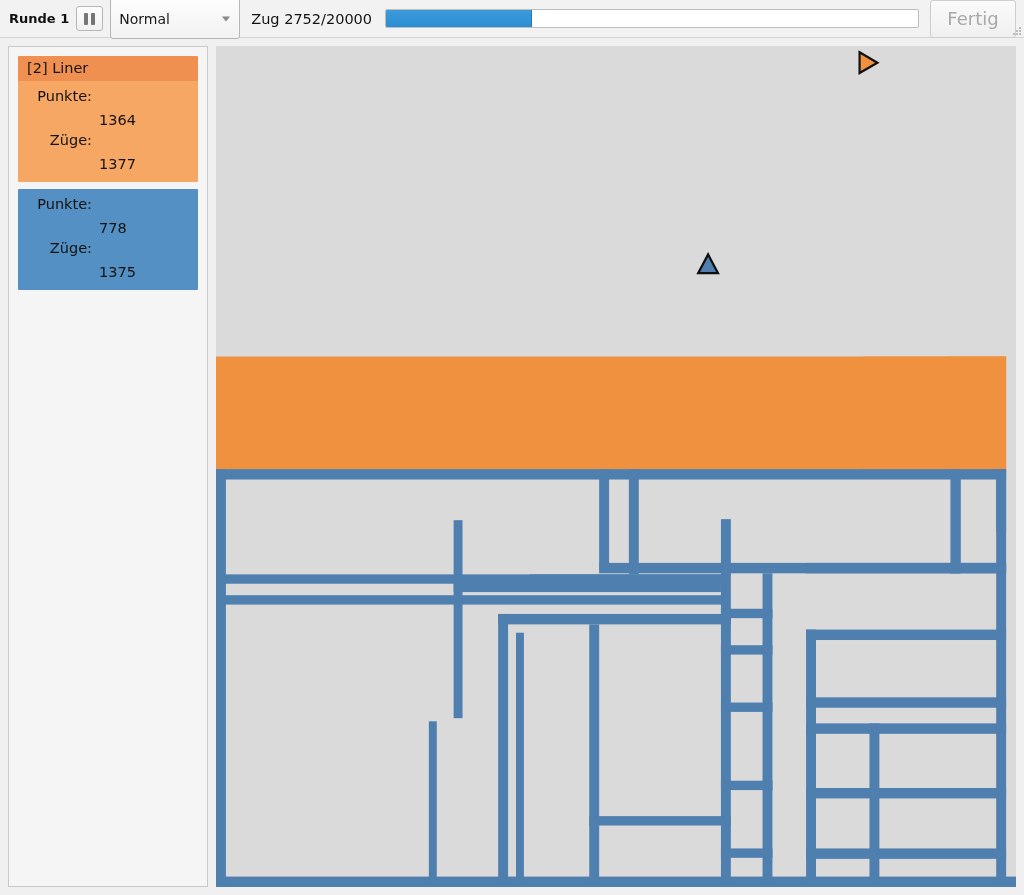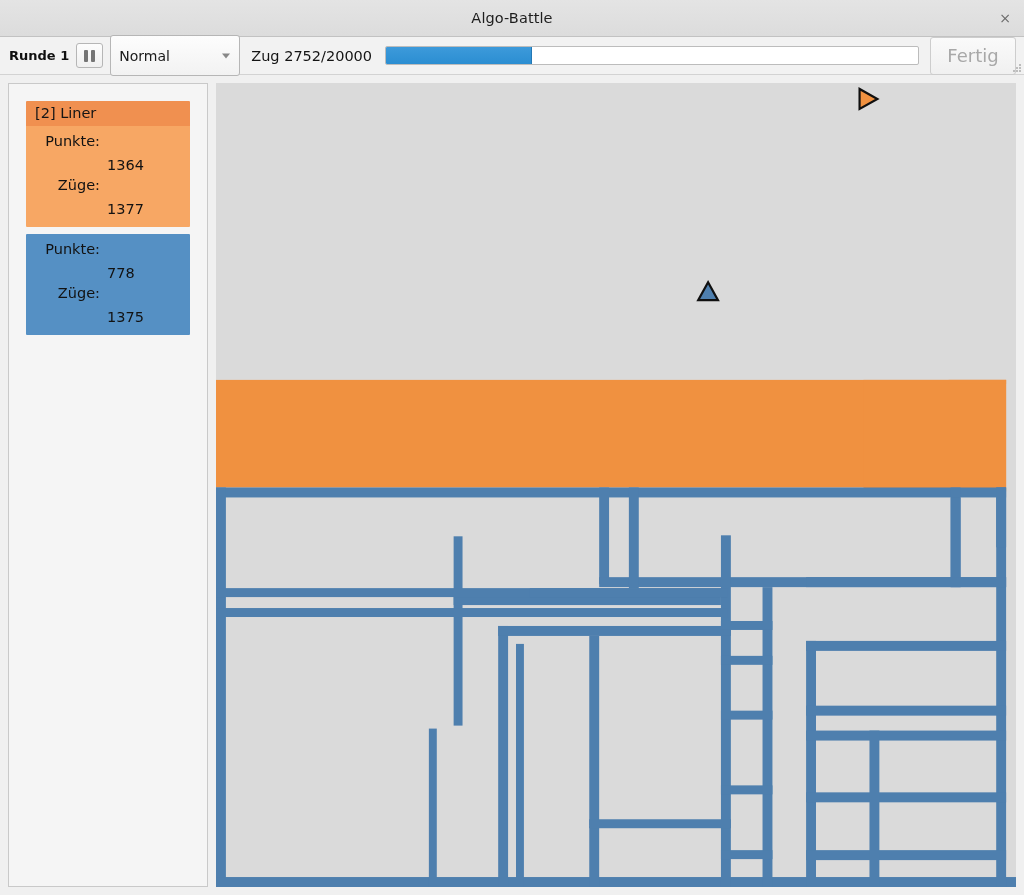--- a/index.html
+++ b/index.html
@@ -156,21 +156,21 @@
     gap: 8px;
     min-height: 0;
   }
 
   
   .sidebar {
     width: 200px;
     min-width: 200px;
     background: #f5f5f5;
     border: 1px solid #c9c9c9;
-    padding: 17px;
+    padding: 9px;
     display: flex;
     flex-direction: column;
     gap: 7px;
     overflow: hidden;
   }
   .player-card {
     border-radius: 1px;
     overflow: hidden;
   }
   .player-card .card-header {
@@ -218,24 +218,20 @@
     background: #dadada;
     overflow: hidden;
   }
   .game-canvas svg { display: block; width: 100%; height: 100%; }
 </style>
 </head>
 <body>
 
 <div id="app">
 
-  <div class="titlebar">
-    <div class="title-text">Algo-Battle</div>
-    <div class="close-btn">×</div>
-  </div>
 
   <div class="toolbar">
 
     <div class="round-label">Runde 1</div>
 
     <div class="pause-btn">
       <span class="bar"></span>
       <span class="bar"></span>
     </div>
 

